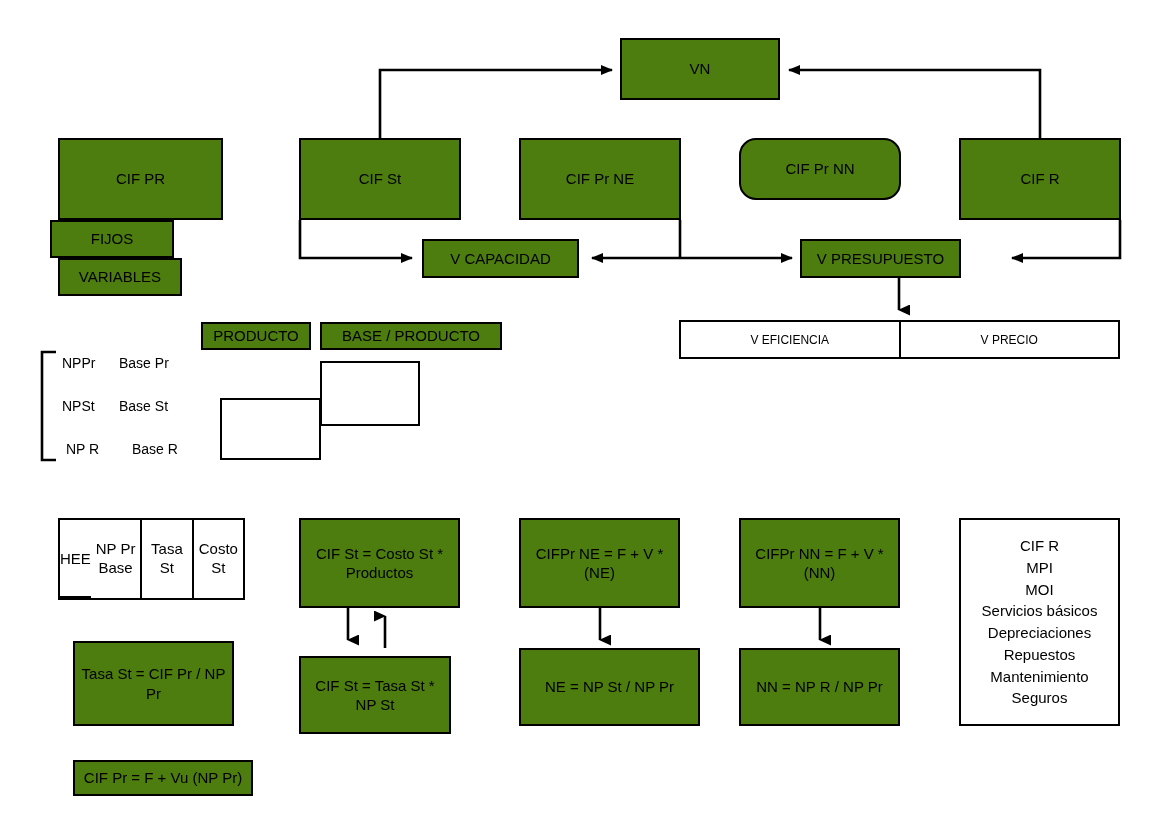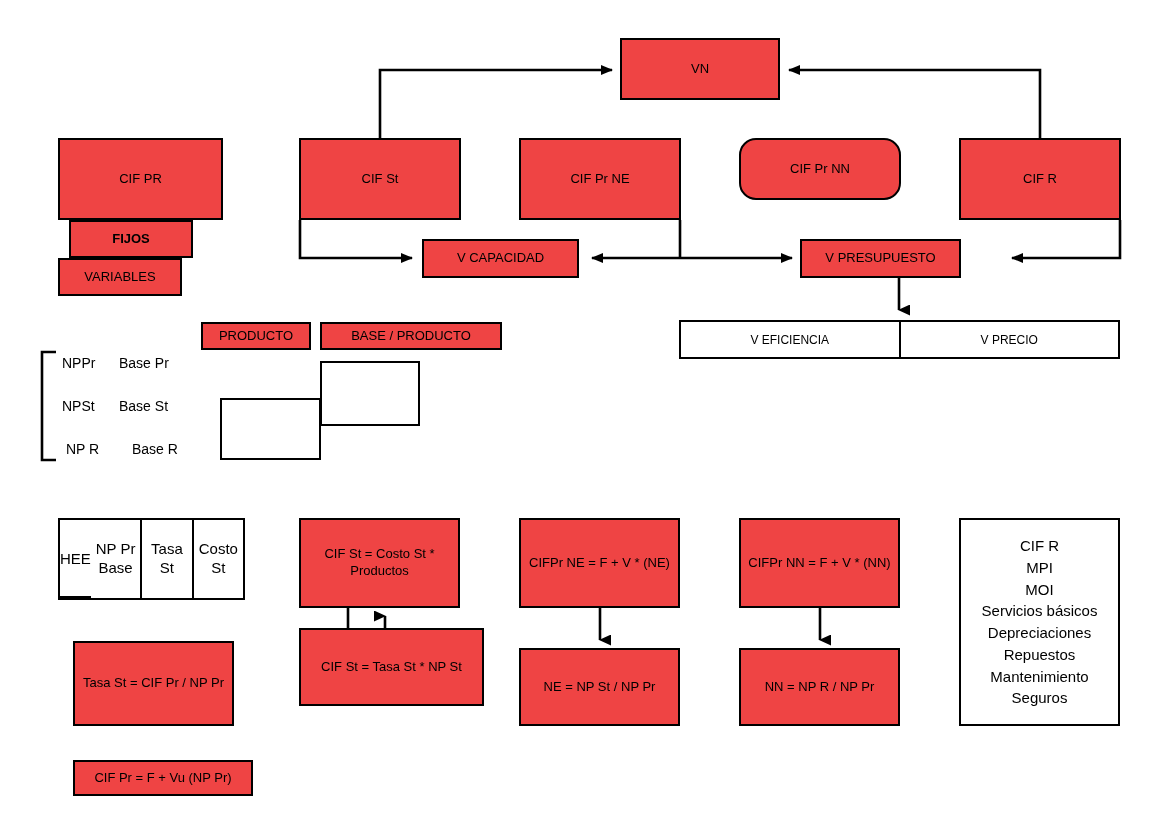--- a/index.html
+++ b/index.html
@@ -23,26 +23,26 @@
     left: 0;
     top: 0;
     width: 1162px;
     height: 840px;
     pointer-events: none;
   }
   .node {
     position: absolute;
     box-sizing: border-box;
     border: 2px solid #000000;
-    background: #ef4444;
+    background: #4d7c0f;
     display: flex;
     align-items: center;
     justify-content: center;
     text-align: center;
-    font-size: 13px;
+    font-size: 15px;
     line-height: 1.28;
     padding: 0 4px;
     z-index: 2;
   }
   .plain-text {
     position: absolute;
     font-size: 14px;
     line-height: 1.2;
     white-space: nowrap;
     z-index: 2;
@@ -164,21 +164,21 @@
     </g>
   </svg>
 
   <div class="node" style="left:620px; top:38px; width:160px; height:62px;">
     <span>VN</span>
   </div>
 
   <div class="node" style="left:58px; top:138px; width:165px; height:82px;">
     <span>CIF PR</span>
   </div>
-  <div class="node" style="left:69px; top:220px; width:124px; height:38px;font-weight:bold;">
+  <div class="node" style="left:50px; top:220px; width:124px; height:38px;">
     <span>FIJOS</span>
   </div>
   <div class="node" style="left:58px; top:258px; width:124px; height:38px;">
     <span>VARIABLES</span>
   </div>
 
   <div class="node" style="left:299px; top:138px; width:162px; height:82px;">
     <span>CIF St</span>
   </div>
   <div class="node" style="left:519px; top:138px; width:162px; height:82px;">
@@ -241,28 +241,28 @@
     <span>Tasa St = CIF Pr / NP Pr</span>
   </div>
 
   <div class="node" style="left:73px; top:760px; width:180px; height:36px;">
     <span>CIF Pr = F + Vu (NP Pr)</span>
   </div>
 
   <div class="node" style="left:299px; top:518px; width:161px; height:90px;">
     <span>CIF St = Costo St * Productos</span>
   </div>
-  <div class="node" style="left:299px; top:628px; width:185px; height:78px;">
+  <div class="node" style="left:299px; top:656px; width:152px; height:78px;">
     <span>CIF St = Tasa St * NP St</span>
   </div>
 
   <div class="node" style="left:519px; top:518px; width:161px; height:90px;">
     <span>CIFPr NE = F + V * (NE)</span>
   </div>
-  <div class="node" style="left:519px; top:648px; width:161px; height:78px;text-align:right;">
+  <div class="node" style="left:519px; top:648px; width:181px; height:78px;text-align:right;">
     <span>NE = NP St  /  NP Pr</span>
   </div>
 
   <div class="node" style="left:739px; top:518px; width:161px; height:90px;">
     <span>CIFPr NN = F + V * (NN)</span>
   </div>
   <div class="node" style="left:739px; top:648px; width:161px; height:78px;">
     <span>NN = NP R  /  NP Pr</span>
   </div>
 

